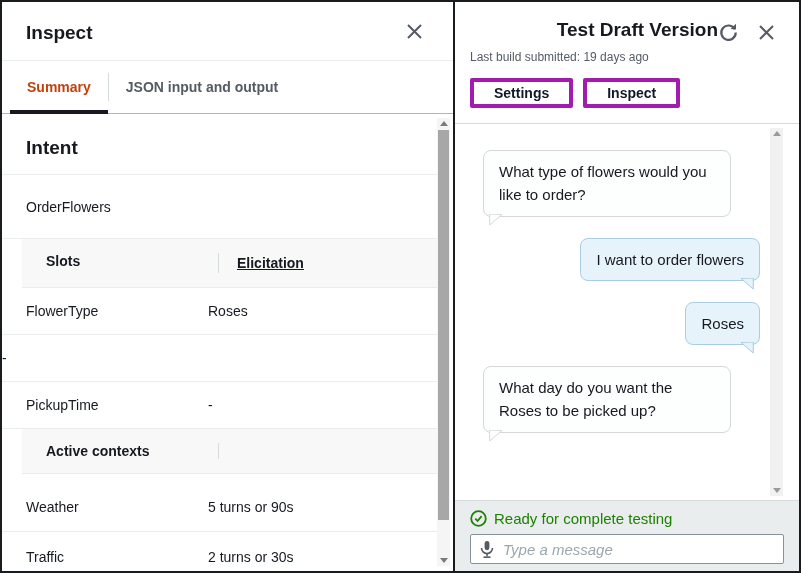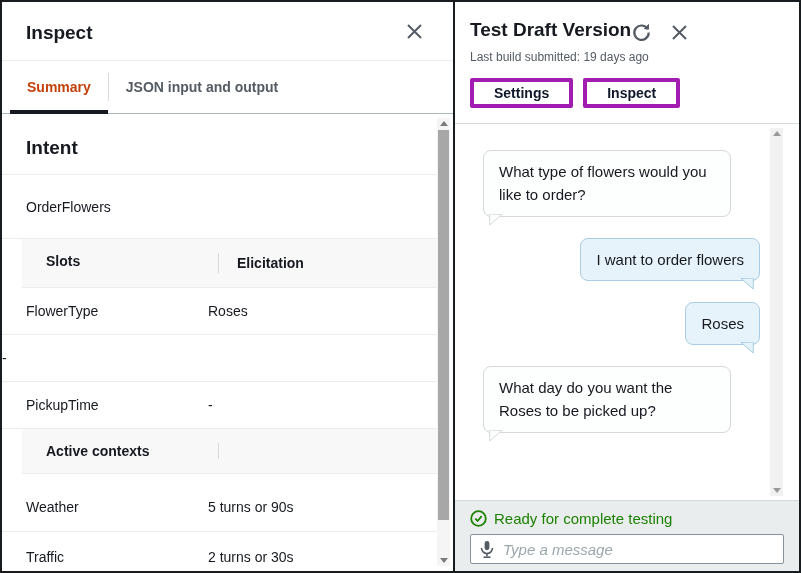--- a/index.html
+++ b/index.html
@@ -20,39 +20,39 @@
   .tab.active::after { content:""; position:absolute; left:0; right:0; bottom:-1px; height:4px; background:#16191f; }
   .tab-sep { width:1px; height:28px; background:#d5dbdb; }
 
   .lp-content { position:relative; height:455px; overflow:hidden; width:437px; }
   .section-heading { padding:23px 24px 15px 24px; font-size:19px; font-weight:bold; border-bottom:1px solid #eaeded; }
   .plain-row { padding:24px 24px 23px 24px; font-size:14px; border-bottom:1px solid #eaeded; }
 
   .tbl-head { display:flex; background:#f8f8f8; padding:14px 0; border-bottom:1px solid #eaeded;margin-left:20px; }
   .tbl-head .c1 { width:196px; padding-left:24px; font-size:14px; font-weight:bold; }
   .tbl-head .vsep { width:1px; background:#d5dbdb; align-self:stretch; }
-  .tbl-head .c2 { flex:1; padding-left:18px; padding-right:60px; font-size:14px; font-weight:bold; line-height:1.45; }
+  .tbl-head .c2 { flex:1; padding-left:18px; padding-right:60px; font-size:14px; font-weight:bold; line-height:1.45;text-decoration:underline; }
   .tbl-row { display:flex; border-bottom:1px solid #eaeded; font-size:14px; }
   .tbl-row .c1 { width:206px; padding:15px 0 15px 24px; }
   .tbl-row .c2 { flex:1; padding:15px 0; }
   .tbl-row.tall .c1, .tbl-row.tall .c2 { padding-top:25px; padding-bottom:16px; }
   .tbl-row.clipped .c1, .tbl-row.clipped .c2 { padding-top:17px; }
 
   
   .lp-scrollbar { position:absolute; top:116px; bottom:5px; right:3px; width:13px; background:#f5f5f5; }
   .sb-arrow { position:absolute; left:0; width:13px; height:11px; display:flex; align-items:center; justify-content:center; }
   .sb-arrow.up { top:0; } .sb-arrow.down { bottom:0; }
   .tri-up { width:0; height:0; border-left:4px solid transparent; border-right:4px solid transparent; border-bottom:5px solid #7b7b7b; }
   .tri-down { width:0; height:0; border-left:4px solid transparent; border-right:4px solid transparent; border-top:5px solid #7b7b7b; }
   .lp-thumb { position:absolute; left:1px; width:11px; top:12px; height:390px; background:#a7a7a7; }
 
   
   .right-panel { position:relative; flex:1; height:100%; border-left:2px solid #191c1f; background:#fff; display:flex; flex-direction:column; }
   .rp-header { padding:17px 24px 0 15px; border-bottom:1px solid #d5dbdb; }
-  .rp-title-row { display:flex; align-items:flex-start; justify-content:flex-start; }
+  .rp-title-row { display:flex; align-items:flex-start; justify-content:flex-end;margin-left:16px; }
   .rp-title { font-size:19px; font-weight:bold; }
   .rp-actions { display:flex; align-items:center; gap:19px; margin-top:3px; }
   .rp-subtitle { font-size:12px; color:#545b64; margin-top:4px; }
   .rp-buttons { display:flex; gap:10px; margin:14px 0 15px 0; }
   .aws-btn { height:30px; padding:0 20px; background:#fff; border:4px solid #a21caf; border-radius:2px; font-family:inherit; font-size:14px; font-weight:bold; color:#0f172a; cursor:pointer; }
 
   .chat { position:relative; flex:1; background:#fff; padding:26px 36px 0 28px; overflow:hidden; }
   .msg { position:relative; display:flex; margin-bottom:21px; }
   .msg.user { justify-content:flex-end; }
   .msg.bot { justify-content:flex-start; }

